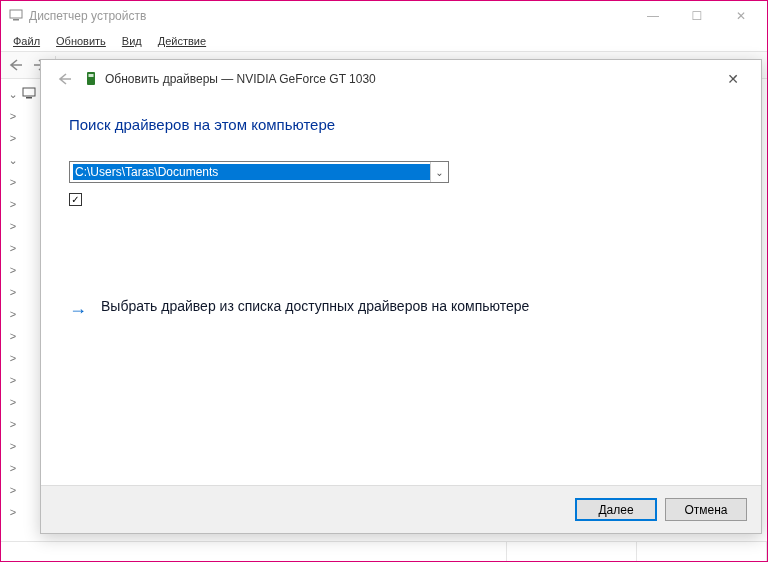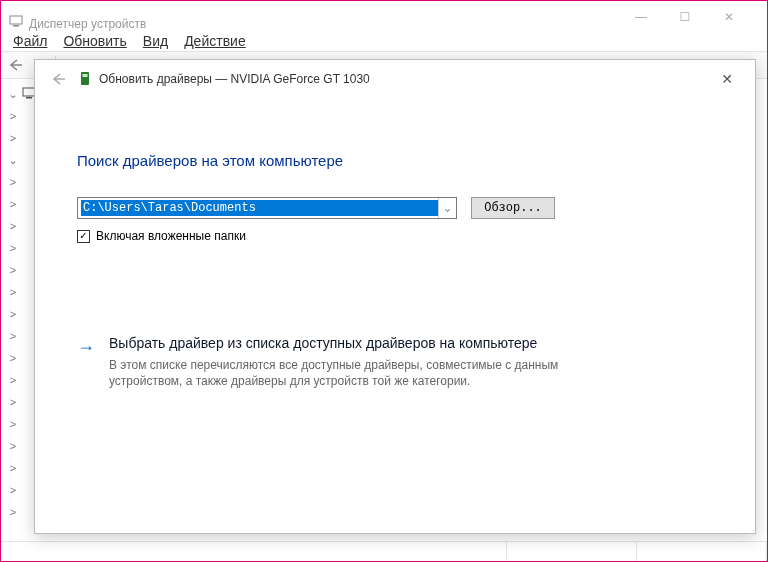--- a/index.html
+++ b/index.html
@@ -15,22 +15,22 @@
   .outer-window {
     width: 768px;
     height: 562px;
     border: 1px solid #d80073;
     position: relative;
     background:#fff;
   }
   .titlebar {
     height: 30px;
     display: flex;
-    align-items: flex-end;
-    padding: 0 16px 0 8px;
+    align-items: center;
+    padding: 0 4px 0 8px;
     color: #999;
     gap: 6px;
   }
   .titlebar .title { flex: 1; font-size: 12px; }
   .win-controls { display: flex; gap: 0; }
   .win-btn {
     width: 44px;
     height: 28px;
     display: flex;
     align-items: center;
@@ -39,21 +39,21 @@
   }
   .menubar {
     display: flex;
     gap: 0;
     padding: 0 4px;
     height: 20px;
     align-items: center;
   }
   .menu-item {
     padding: 2px 8px;
-    font-size: 14px;
+    font-size: 11px;
     color: #333;
   }
   .menu-item .ul { text-decoration: underline; }
   .toolbar {
     height: 28px;
     border-top: 1px solid #e5e5e5;
     border-bottom: 1px solid #e5e5e5;
     display: flex;
     align-items: center;
     gap: 2px;
@@ -86,28 +86,28 @@
   .statusbar {
     position:absolute; bottom:0; left:0; right:0;
     height:20px; border-top:1px solid #e5e5e5;
     display:flex;
   }
   .statusbar div { border-right:1px solid #e5e5e5; }
 
   
   .dialog {
     position: absolute;
-    left: 33px;
+    left: 39px;
     top: 58px;
     width: 722px;
     height: 475px;
     background: #fff;
     border: 1px solid #bbb;
     box-shadow: 0 4px 16px rgba(0,0,0,0.2);
-    display:flex; flex-direction:column;gap:36px;
+    display:flex; flex-direction:column;
   }
   .dlg-header {
     height: 38px;
     display:flex; align-items:center;
     padding: 0 8px 0 12px;
     gap: 10px;
   }
   .dlg-back {
     width:22px; height:22px;
     display:flex; align-items:center; justify-content:center;
@@ -115,29 +115,29 @@
   }
   .dlg-title-wrap { display:flex; align-items:center; gap:8px; flex:1;}
   .dlg-title { font-size:12px; color:#333; }
   .dlg-close {
     width:40px; height:30px;
     display:flex; align-items:center; justify-content:center;
     color:#555; font-size:14px;
   }
   .dlg-body {
     flex:1;
-    padding: 8px 42px 0 42px;
+    padding: 8px 42px 0 28px;
   }
   .dlg-heading {
     color: #003399;
     font-size: 15px;
     margin: 10px 0 28px 0;
   }
   .field-label { font-size:12px; color:#222; margin-bottom:6px;}
-  .path-row { display:flex; align-items:flex-end; gap:14px; margin-bottom:10px;font-family:Liberation Mono, monospace;}
+  .path-row { display:flex; align-items:flex-end; gap:14px; margin-bottom:10px;}
   .combo {
     flex:1; max-width: 380px;
     height:22px;
     border:1px solid #7a7a7a;
     display:flex; align-items:center;
     padding: 0 0 0 3px;
     position: relative;
   }
   .combo-text {
     flex:1;
@@ -339,36 +339,39 @@
     </div>
 
     <div class="dlg-body">
       <div class="dlg-heading">Поиск драйверов на этом компьютере</div>
 
       <div class="path-row">
         <div class="combo">
           <span class="combo-text">C:\Users\Taras\Documents</span>
           <span class="combo-arrow">⌄</span>
         </div>
-        <div class="browse-btn">
-          <span>Обзор...</span>
-        </div>
       </div>
 
       <div class="chk-row">
         <span class="chk">
             <span>✓</span>
           </span>
-        <span>Включая вложенные папки</span>
       </div>
 
       <div class="option-block">
         <div class="arrow-ico">→</div>
         <div>
           <div class="opt-title">Выбрать драйвер из списка доступных драйверов на компьютере</div>
-          <div class="opt-desc">В этом списке перечисляются все доступные драйверы, совместимые с данным устройством, а также драйверы для устройств той же категории.</div>
-        </div>
-      </div>
-    </div>
-
+        </div>
+      </div>
+    </div>
+
+    <div class="dlg-footer">
+      <div class="dlg-btn primary">
+        <span>Далее</span>
+      </div>
+      <div class="dlg-btn">
+        <span>Отмена</span>
+      </div>
+    </div>
   </div>
 
 </div>
 
 </body></html>

